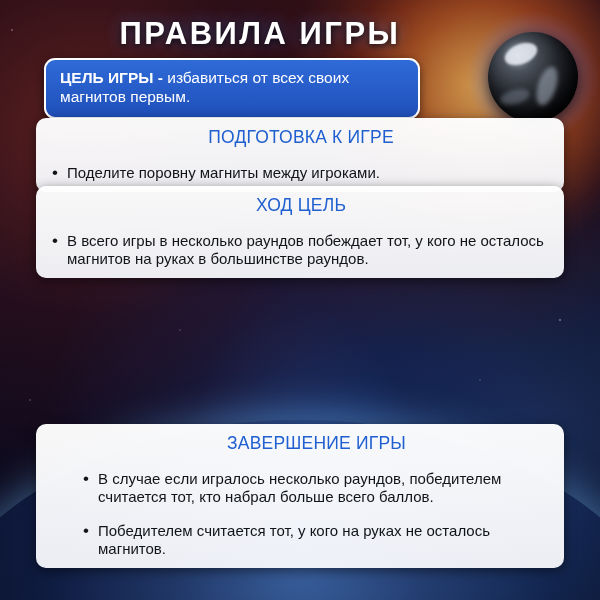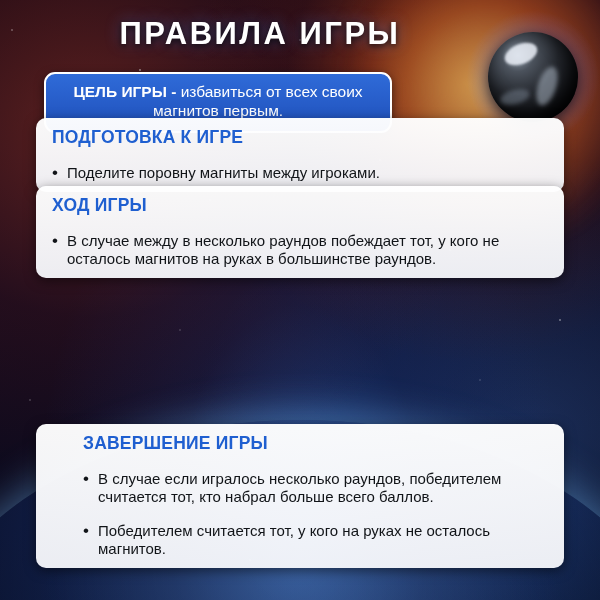--- a/index.html
+++ b/index.html
@@ -139,29 +139,29 @@
     border-radius: 50%;
     background: rgba(180,195,215,0.30);
     transform: rotate(-14deg);
     filter: blur(2px);
   }
 
   
   .goal-card {
     position: absolute;
     left: 44px;
-    top: 72px;
-    width: 348px;
+    top: 58px;
+    width: 376px;
     padding: 9px 14px 10px 14px;
     box-sizing: border-box;
     background: linear-gradient(180deg, #2f6bd8 0%, #1f4fba 100%);
     border: 2px solid #ffffff;
     border-radius: 11px;
     box-shadow: 0 3px 10px rgba(0,0,0,0.55);
-    text-align: center;
+    text-align: left;
     color: #ffffff;
     font-size: 15.5px;
     line-height: 1.22;
   }
   .goal-card b {
     color: #ffffff;
     font-weight: bold;
   }
 
   .card {
@@ -171,22 +171,23 @@
     box-sizing: border-box;
     background: linear-gradient(180deg, rgba(255,255,255,0.97) 0%, rgba(247,248,252,0.95) 100%);
     border-radius: 10px;
     box-shadow: 0 3px 12px rgba(0,0,0,0.5);
     padding: 9px 14px 10px 16px;
   }
   .card h2 {
     margin: 0 0 4px 0;
     color: #1f5fd0;
     font-size: 17.5px;
-    font-weight: bold;
+    font-weight: normal;
     letter-spacing: 0.2px;
+    text-align: center;
   }
   .card ul {
     margin: 0;
     padding: 0;
     list-style: none;
   }
   .card li {
     position: relative;
     padding-left: 15px;
     margin: 16px 0 3px 0;
@@ -235,23 +236,23 @@
   </div>
 
   <div class="card" id="card-prep">
     <h2>ПОДГОТОВКА К ИГРЕ</h2>
     <ul>
       <li>Поделите поровну магниты между игроками.</li>
     </ul>
   </div>
 
   <div class="card" id="card-play">
-    <h2>ХОД ИГРЫ</h2>
+    <h2>ХОД ЦЕЛЬ</h2>
     <ul>
-      <li>В случае между в несколько раундов побеждает тот, у кого не осталось магнитов на руках в большинстве раундов.</li>
+      <li>В всего игры в несколько раундов побеждает тот, у кого не осталось магнитов на руках в большинстве раундов.</li>
     </ul>
   </div>
 
   <div class="card" id="card-end">
     <h2>ЗАВЕРШЕНИЕ ИГРЫ</h2>
     <ul>
       <li>В случае если игралось несколько раундов, победителем считается тот, кто набрал больше всего баллов.</li>
       <li>Победителем считается тот, у кого на руках не осталось магнитов.</li>
     </ul>
   </div>

